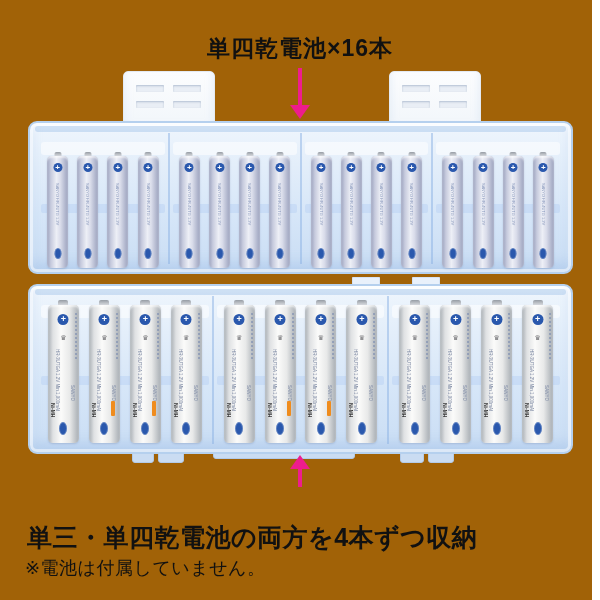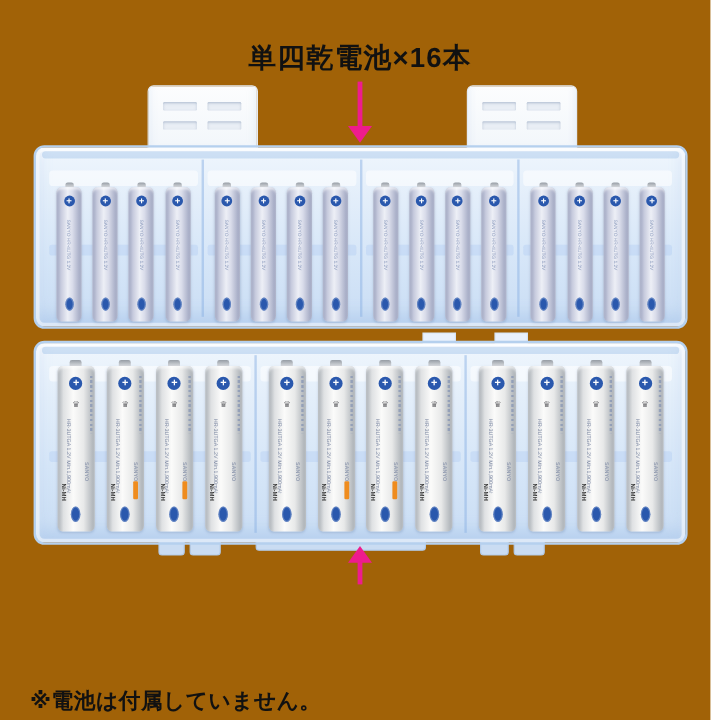--- a/index.html
+++ b/index.html
@@ -16,21 +16,21 @@
   html,body{margin:0;padding:0;background:#fff;}
   .stage{
     position:relative;width:592px;height:600px;background:#a16207;overflow:hidden;
     font-family:"Liberation Sans","DejaVu Sans",sans-serif;color:var(--text-black);
   }
   
   .anno{position:absolute;left:0;width:600px;text-align:center;font-weight:700;font-size:23px;letter-spacing:1px;}
   .anno.top{top:33px;}
   .anno.bottom{top:486px;}
   .heading{position:absolute;left:27px;top:521px;font-size:25px;font-weight:700;letter-spacing:0.5px;}
-  .note{position:absolute;left:25px;top:572px;font-size:18px;font-weight:700;letter-spacing:0.5px;}
+  .note{position:absolute;left:25px;top:556px;font-size:18px;font-weight:400;letter-spacing:0.5px;}
   
   .arrow-stem{position:absolute;width:4px;background:var(--arrow-pink);}
   .arrow-head{position:absolute;width:0;height:0;}
   #arrow-down-stem{left:298px;top:68px;height:38px;}
   #arrow-down-head{left:290px;top:105px;border-left:10px solid transparent;border-right:10px solid transparent;border-top:14px solid var(--arrow-pink);}
   #arrow-up-head{left:290px;top:455px;border-left:10px solid transparent;border-right:10px solid transparent;border-bottom:14px solid var(--arrow-pink);}
   #arrow-up-stem{left:298px;top:468px;height:19px;}
   
   .hinge-tab{
     position:absolute;top:71px;width:90px;height:62px;z-index:0;
@@ -414,15 +414,16 @@
 
   <div class="latch" style="left:132px;top:448px;width:20px;height:13px;"></div>
   <div class="latch" style="left:158px;top:448px;width:24px;height:13px;"></div>
   <div class="latch" style="left:213px;top:448px;width:140px;height:9px;"></div>
   <div class="latch" style="left:400px;top:448px;width:22px;height:13px;"></div>
   <div class="latch" style="left:428px;top:448px;width:24px;height:13px;"></div>
 
   <div class="arrow-head" id="arrow-up-head"></div>
   <div class="arrow-stem" id="arrow-up-stem"></div>
 
+  <div class="heading">単三・単四乾電池の両方を4本ずつ収納</div>
   <div class="note">※電池は付属していません。</div>
 
 </div>
 
 </body></html>

